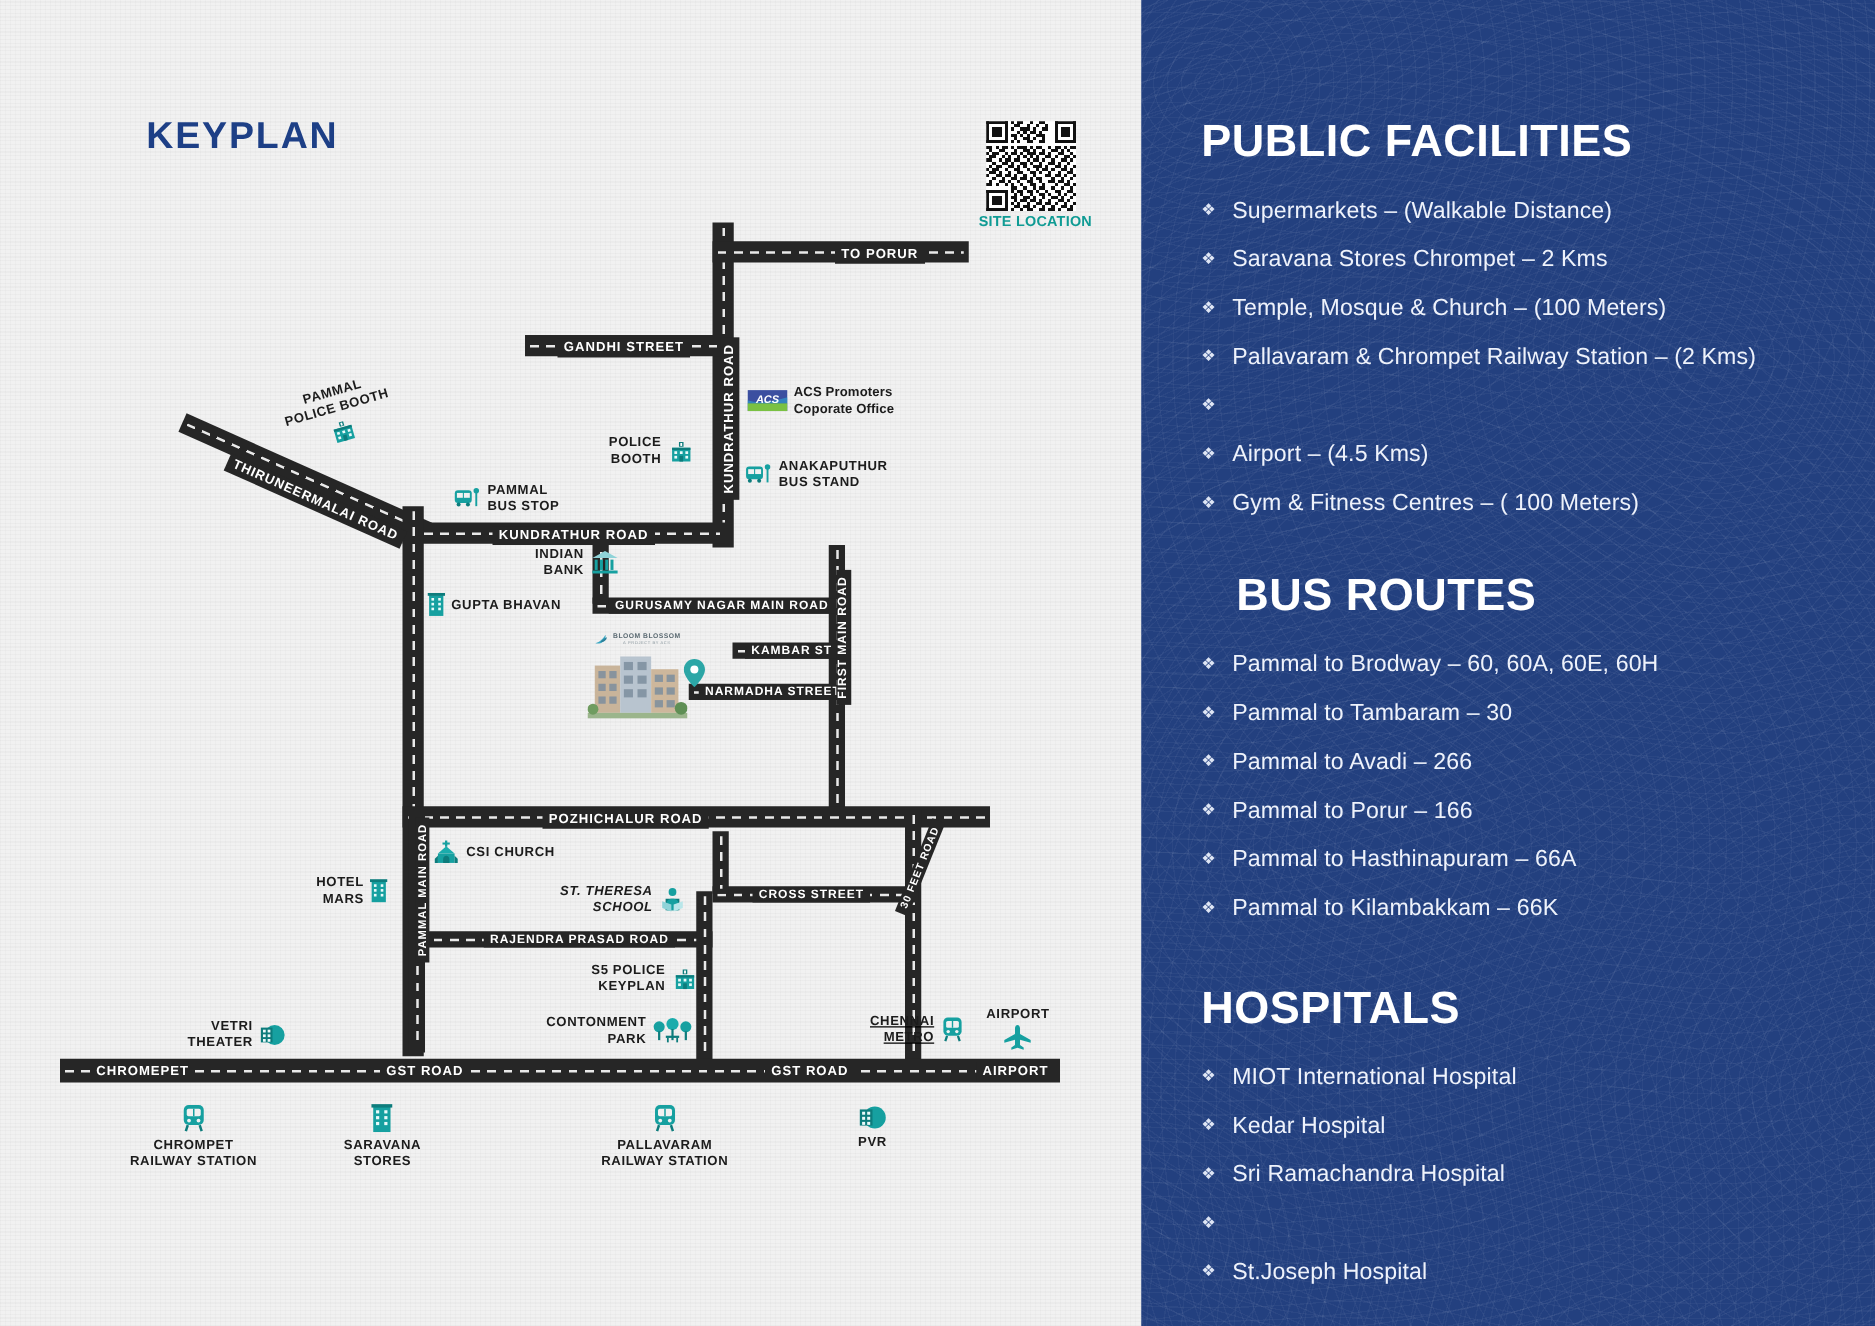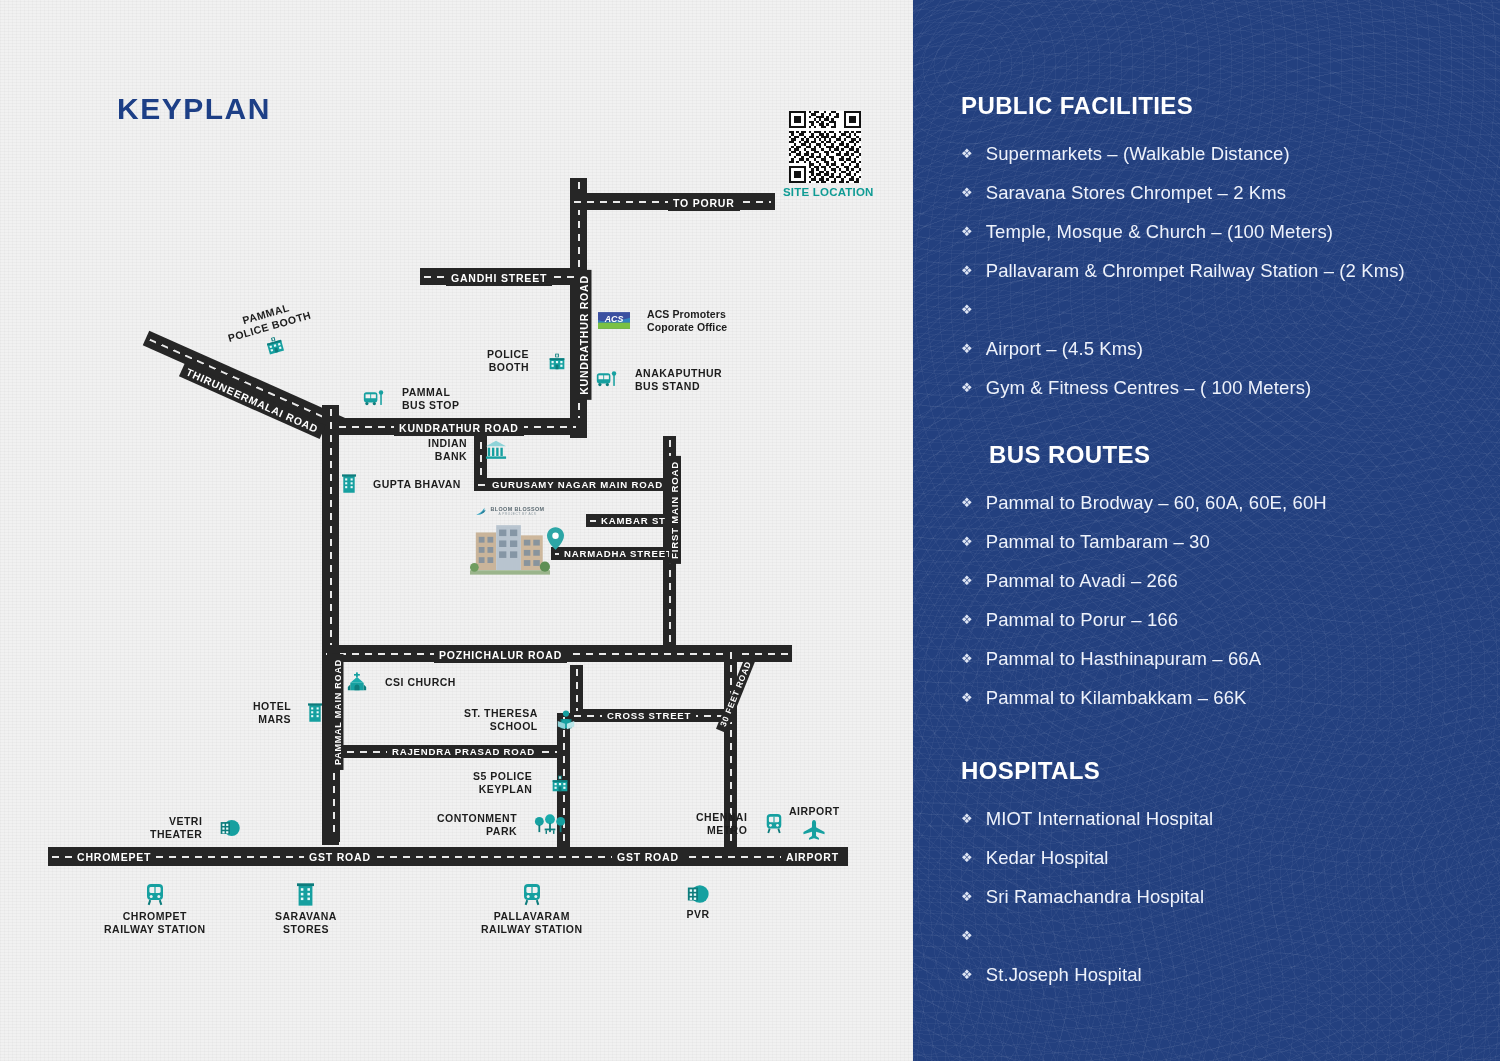--- a/index.html
+++ b/index.html
@@ -24,21 +24,21 @@
       repeating-linear-gradient(90deg, rgba(0,0,0,.018) 0 1px, transparent 1px 4px);
     pointer-events:none;
   }
   #keyplan-title{
     position:absolute; left:117px; top:92px;
     font-size:30px; font-weight:bold; letter-spacing:1.5px;
     color:#1d3f86; font-family:"Liberation Sans",sans-serif;
   }
 
   
-  #qr-block{ position:absolute; left:789px; top:111px; width:84px; }
+  #qr-block{ position:absolute; left:789px; top:97px; width:84px; }
   #qr-code{ width:72px; height:72px; display:block; }
   #site-location-label{
     margin-top:3px; font-size:11.5px; font-weight:bold; color:#0f9b94;
     letter-spacing:.2px; white-space:nowrap; margin-left:-6px;
   }
 
   
   .road{ position:absolute; background:#262626; }
   .road-h{ height:17px; }
   .road-v{ width:17px; }
@@ -52,21 +52,21 @@
     background:repeating-linear-gradient(180deg,#e9e9e9 0 7px, transparent 7px 13px); }
   .road-label{
     position:absolute; color:#fff; font-size:10.5px; font-weight:bold;
     letter-spacing:.8px; white-space:nowrap;
     font-family:"Liberation Sans",sans-serif;
     background:#262626; padding:0 5px; line-height:15px;
   }
   .road-label.v{ transform-origin:0 0; }
 
   
-  .poi{ position:absolute; display:flex; align-items:center; gap:17px; }
+  .poi{ position:absolute; display:flex; align-items:center; gap:5px; }
   .poi-text{
     font-size:10.5px; font-weight:bold; color:#1c1c1c; letter-spacing:.5px;
     line-height:12.5px; white-space:nowrap; text-align:center;
     font-family:"Liberation Sans",sans-serif;
   }
   .poi-text.right{ text-align:right; }
   .poi-text.left{ text-align:left; }
   .poi-icon{ flex:0 0 auto; display:block; }
 
   
@@ -86,21 +86,21 @@
       repeating-radial-gradient(circle at 18% 12%, rgba(255,255,255,.045) 0 1px, transparent 1px 11px),
       repeating-radial-gradient(circle at 72% 30%, rgba(255,255,255,.04) 0 1px, transparent 1px 12px),
       repeating-radial-gradient(circle at 35% 62%, rgba(255,255,255,.04) 0 1px, transparent 1px 13px),
       repeating-radial-gradient(circle at 88% 78%, rgba(255,255,255,.04) 0 1px, transparent 1px 11px),
       repeating-radial-gradient(circle at 12% 88%, rgba(255,255,255,.035) 0 1px, transparent 1px 12px),
       repeating-radial-gradient(circle at 60% 95%, rgba(255,255,255,.035) 0 1px, transparent 1px 14px);
     pointer-events:none;
   }
   .panel-content{ position:relative; padding:92px 0 0 48px; }
   .sec-title{
-    color:#ffffff; font-size:24px; font-weight:bold; letter-spacing:.4px;
+    color:#ffffff; font-size:36px; font-weight:bold; letter-spacing:.4px;
     font-family:"Liberation Sans",sans-serif;
   }
   .sec-list{ list-style:none; margin-top:14px; }
   .sec-list li{
     display:flex; align-items:flex-start; gap:13px;
     color:#eef2fb; font-size:18.5px; line-height:39px; letter-spacing:.1px;
     font-family:"Liberation Sans",sans-serif; white-space:nowrap;
   }
   .bullet{ color:#dfe6f5; font-size:13px; line-height:39px; flex:0 0 auto; }
   .sec-gap-bus{ margin-top:34px;margin-left:28px; }
@@ -642,21 +642,21 @@
             <rect x="3.6" y="4.6" width="2.4" height="2.4"></rect>
             <rect x="9.8" y="4.6" width="2.4" height="2.4"></rect>
         <rect x="3.6" y="9" width="2.4" height="2.4"></rect>
             <rect x="9.8" y="9" width="2.4" height="2.4"></rect>
         <rect x="3.6" y="13.4" width="2.4" height="2.4"></rect>
             <rect x="9.8" y="13.4" width="2.4" height="2.4"></rect>
           </g>
       </svg>
     </div>
 
-    <div class="poi" style="left:464px; top:707px;">
+    <div class="poi" style="left:448px; top:707px;font-style:italic;">
       <div class="poi-text right">
         <span>ST. THERESA</span><br>
         <span>SCHOOL</span>
       </div>
       <svg class="poi-icon" width="22" height="22" viewBox="0 0 24 24">
         <circle cx="12" cy="5" r="3.4" fill="#16a0a0"></circle>
         <path d="M6 11h12v10H6z" fill="#0d7c7c"></path>
         <path d="M12 11c-3 0-5 1.4-5 3.4V21h10v-6.6c0-2-2-3.4-5-3.4z" fill="#16a0a0"></path>
         <path d="M3 13l8 3v6l-8-3z" fill="#8fd3d8"></path>
           <path d="M21 13l-8 3v6l8-3z" fill="#b9e6e9"></path>
@@ -714,21 +714,21 @@
             <rect x="4" y="6" width="2.6" height="2.6"></rect>
             <rect x="8.4" y="6" width="2.6" height="2.6"></rect>
         <rect x="4" y="10.4" width="2.6" height="2.6"></rect>
             <rect x="8.4" y="10.4" width="2.6" height="2.6"></rect>
         <rect x="4" y="14.8" width="2.6" height="2.6"></rect>
             <rect x="8.4" y="14.8" width="2.6" height="2.6"></rect>
           </g>
       </svg>
     </div>
 
-    <div class="poi" style="left:696px; top:811px;">
+    <div class="poi" style="left:696px; top:811px;text-decoration:underline;">
       <div class="poi-text right">
         <span>CHENNAI</span><br>
         <span>METRO</span>
       </div>
       <svg class="poi-icon" width="20" height="22" viewBox="0 0 22 24">
         <rect x="3" y="1" width="16" height="16" rx="4" fill="#16a0a0"></rect>
         <rect x="5.4" y="4" width="11.2" height="6" rx="1.4" fill="#f1f1f1"></rect>
         <rect x="10.4" y="4" width="1.2" height="6" fill="#16a0a0"></rect>
         <circle cx="7.2" cy="13.4" r="1.5" fill="#f1f1f1"></circle>
           <circle cx="14.8" cy="13.4" r="1.5" fill="#f1f1f1"></circle>

